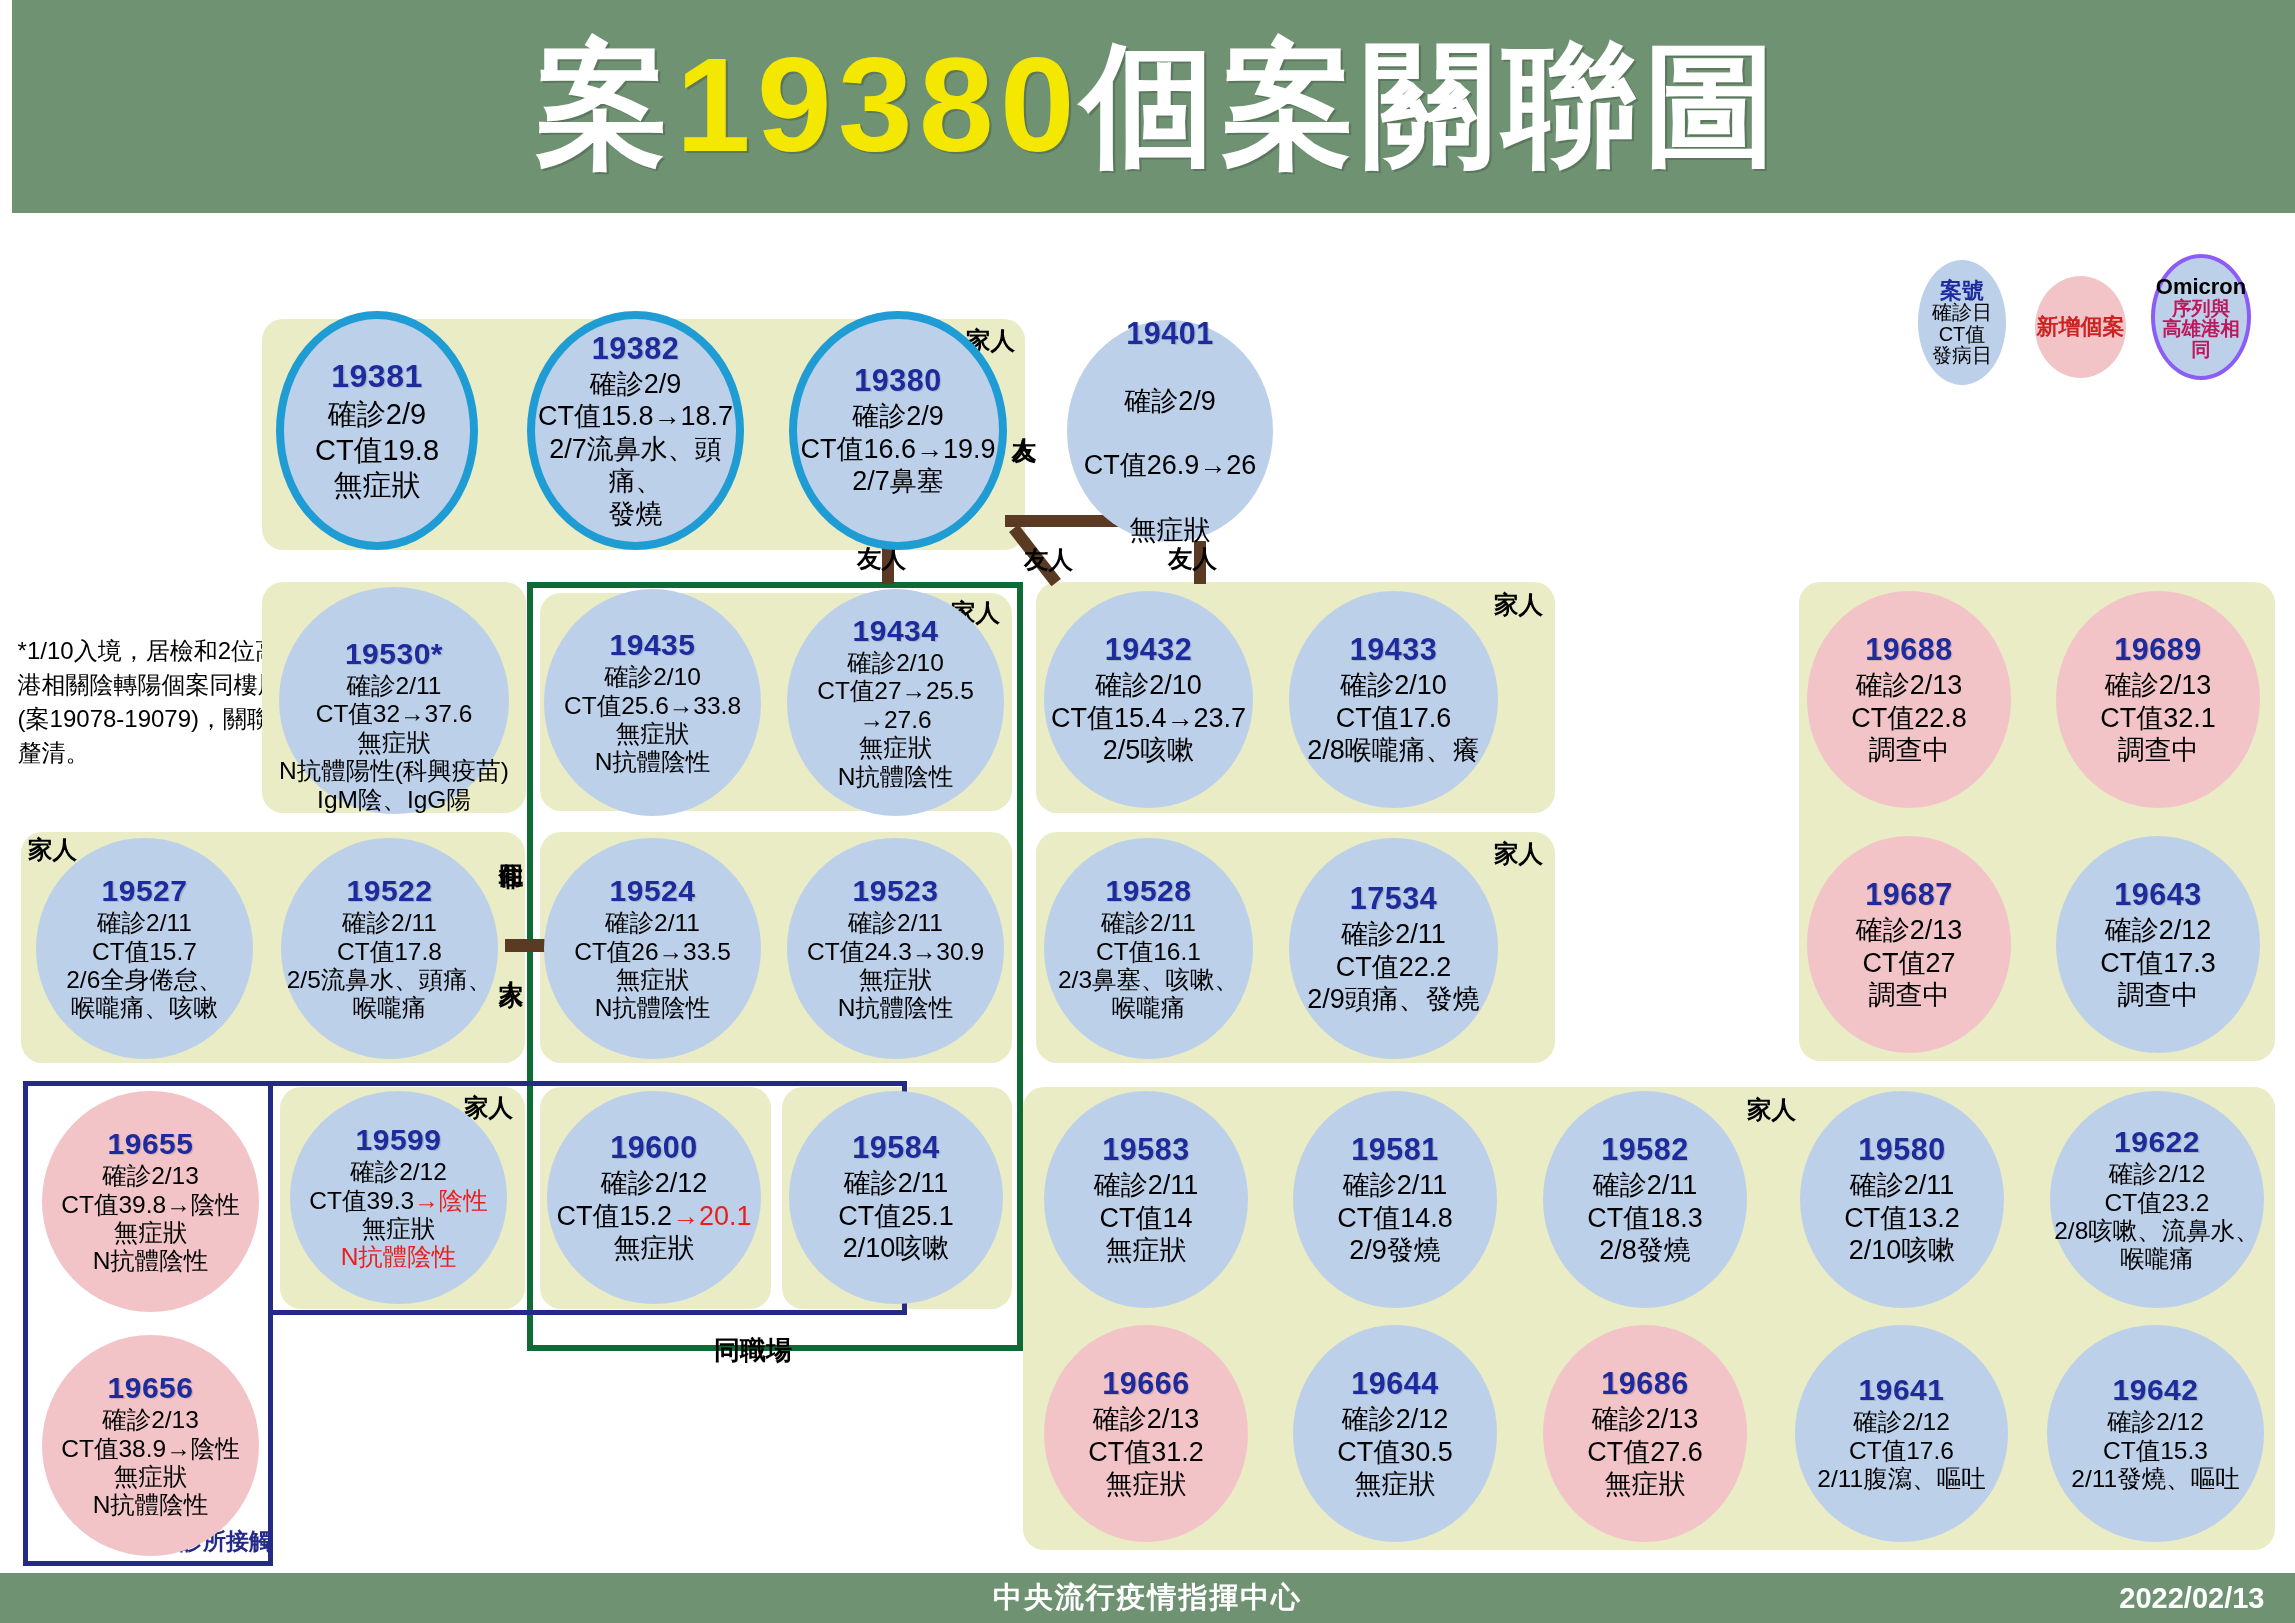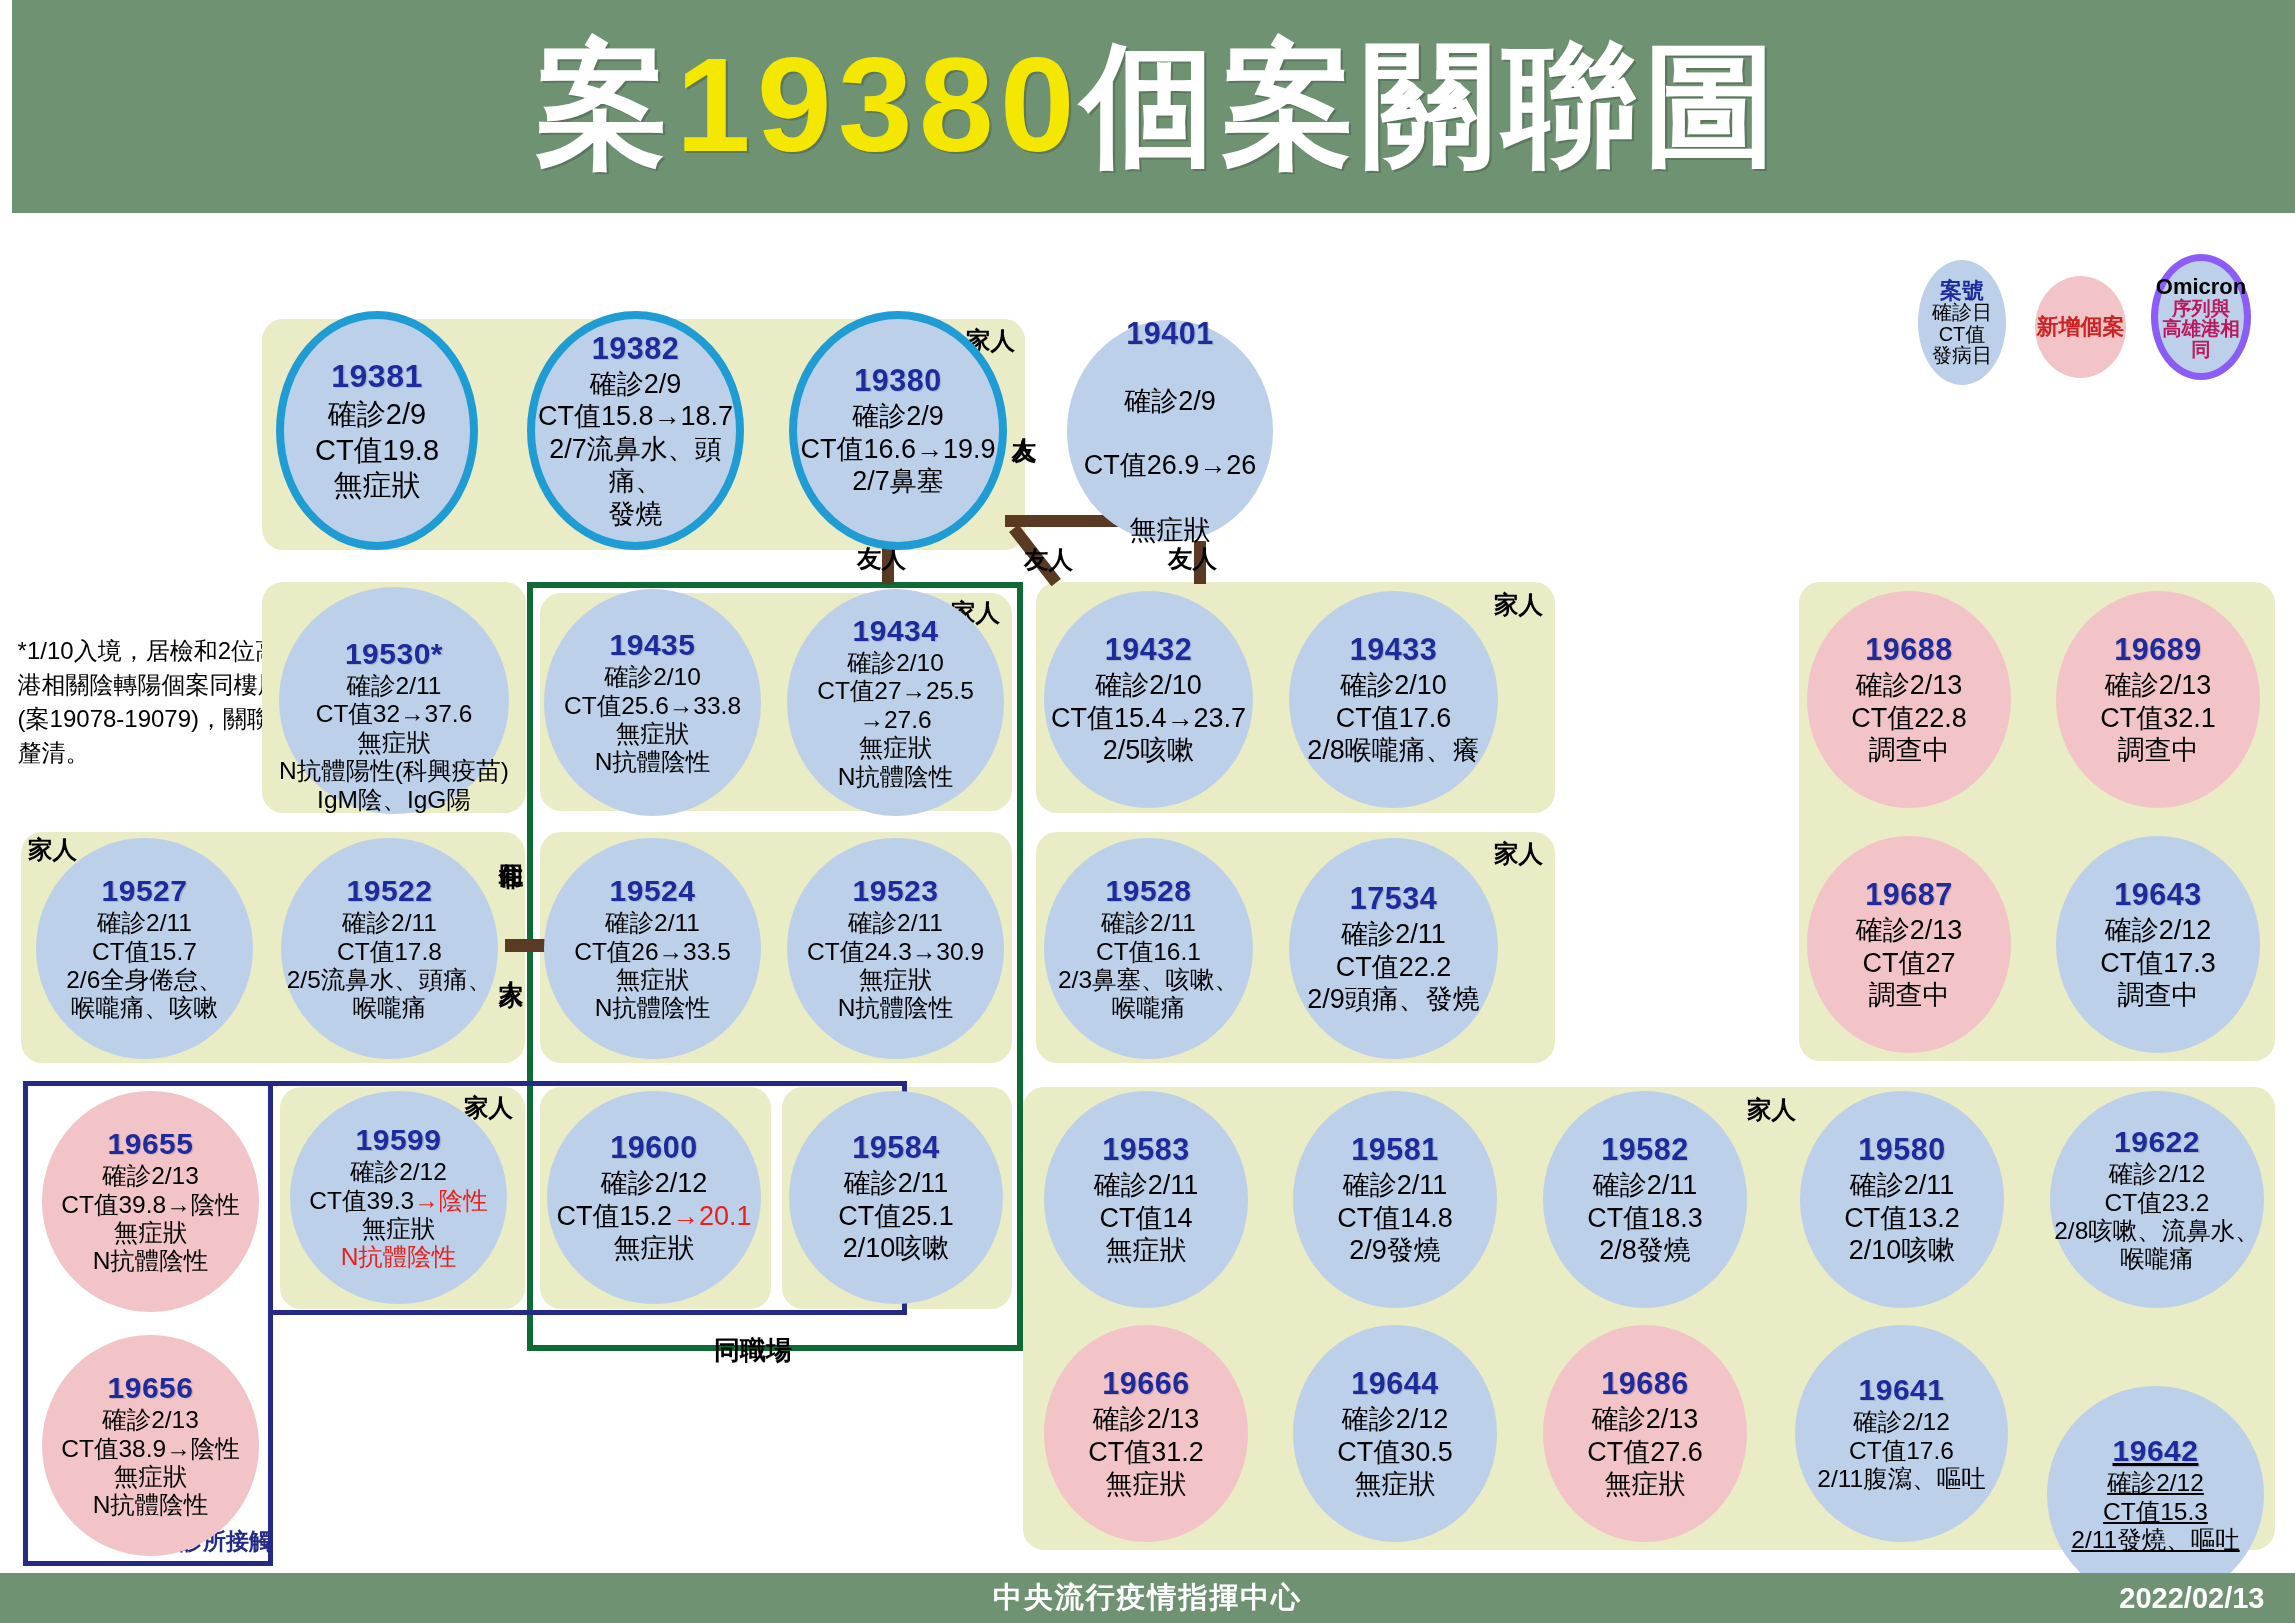--- a/index.html
+++ b/index.html
@@ -51,21 +51,21 @@
   }
   #legend-case .l1 { color: #1e2b9c; font-weight: 700; font-size: 22px; }
   #legend-case .l2, #legend-case .l3, #legend-case .l4 { color: #000; font-size: 20px; }
   #legend-new {
     left: 2035px; top: 276px; width: 91px; height: 102px;
     background: #f2c4c8;
   }
   #legend-new .l1 { color: #cc2222; font-weight: 700; font-size: 22px; }
   #legend-omicron {
     left: 2151px; top: 254px; width: 100px; height: 126px;
-    background: #bdd0e9; border: 7px solid #8b5cf6;
+    background: #bdd0e9; border: 4px solid #8b5cf6;
   }
   #legend-omicron .l1 { color: #000; font-weight: 700; font-size: 22px; }
   #legend-omicron .l2, #legend-omicron .l3 { color: #be185d; font-weight: 700; font-size: 19.4px; }
 
   
   .note {
     position: absolute; left: 17.6px; top: 634px; width: 292px;
     font-size: 24px; line-height: 1.42; color: #000;
   }
 
@@ -443,21 +443,21 @@
     <div class="case-line">無症狀</div>
   </div>
 
   <div class="case blue sz-sm" style="left:1795px; top:1325px; width:213px; height:217px;">
     <div class="case-id">19641</div>
     <div class="case-line">確診2/12</div>
     <div class="case-line">CT值17.6</div>
     <div class="case-line">2/11腹瀉、嘔吐</div>
   </div>
 
-  <div class="case blue sz-sm" style="left:2047px; top:1386px; width:217px; height:217px;text-decoration:underline;">
+  <div class="case blue sz-sm" style="left:2047px; top:1325px; width:217px; height:217px;">
     <div class="case-id">19642</div>
     <div class="case-line">確診2/12</div>
     <div class="case-line">CT值15.3</div>
     <div class="case-line">2/11發燒、嘔吐</div>
   </div>
 
   <div class="footer">
     <div class="footer-center">中央流行疫情指揮中心</div>
     <div class="footer-date">2022/02/13</div>
   </div>

